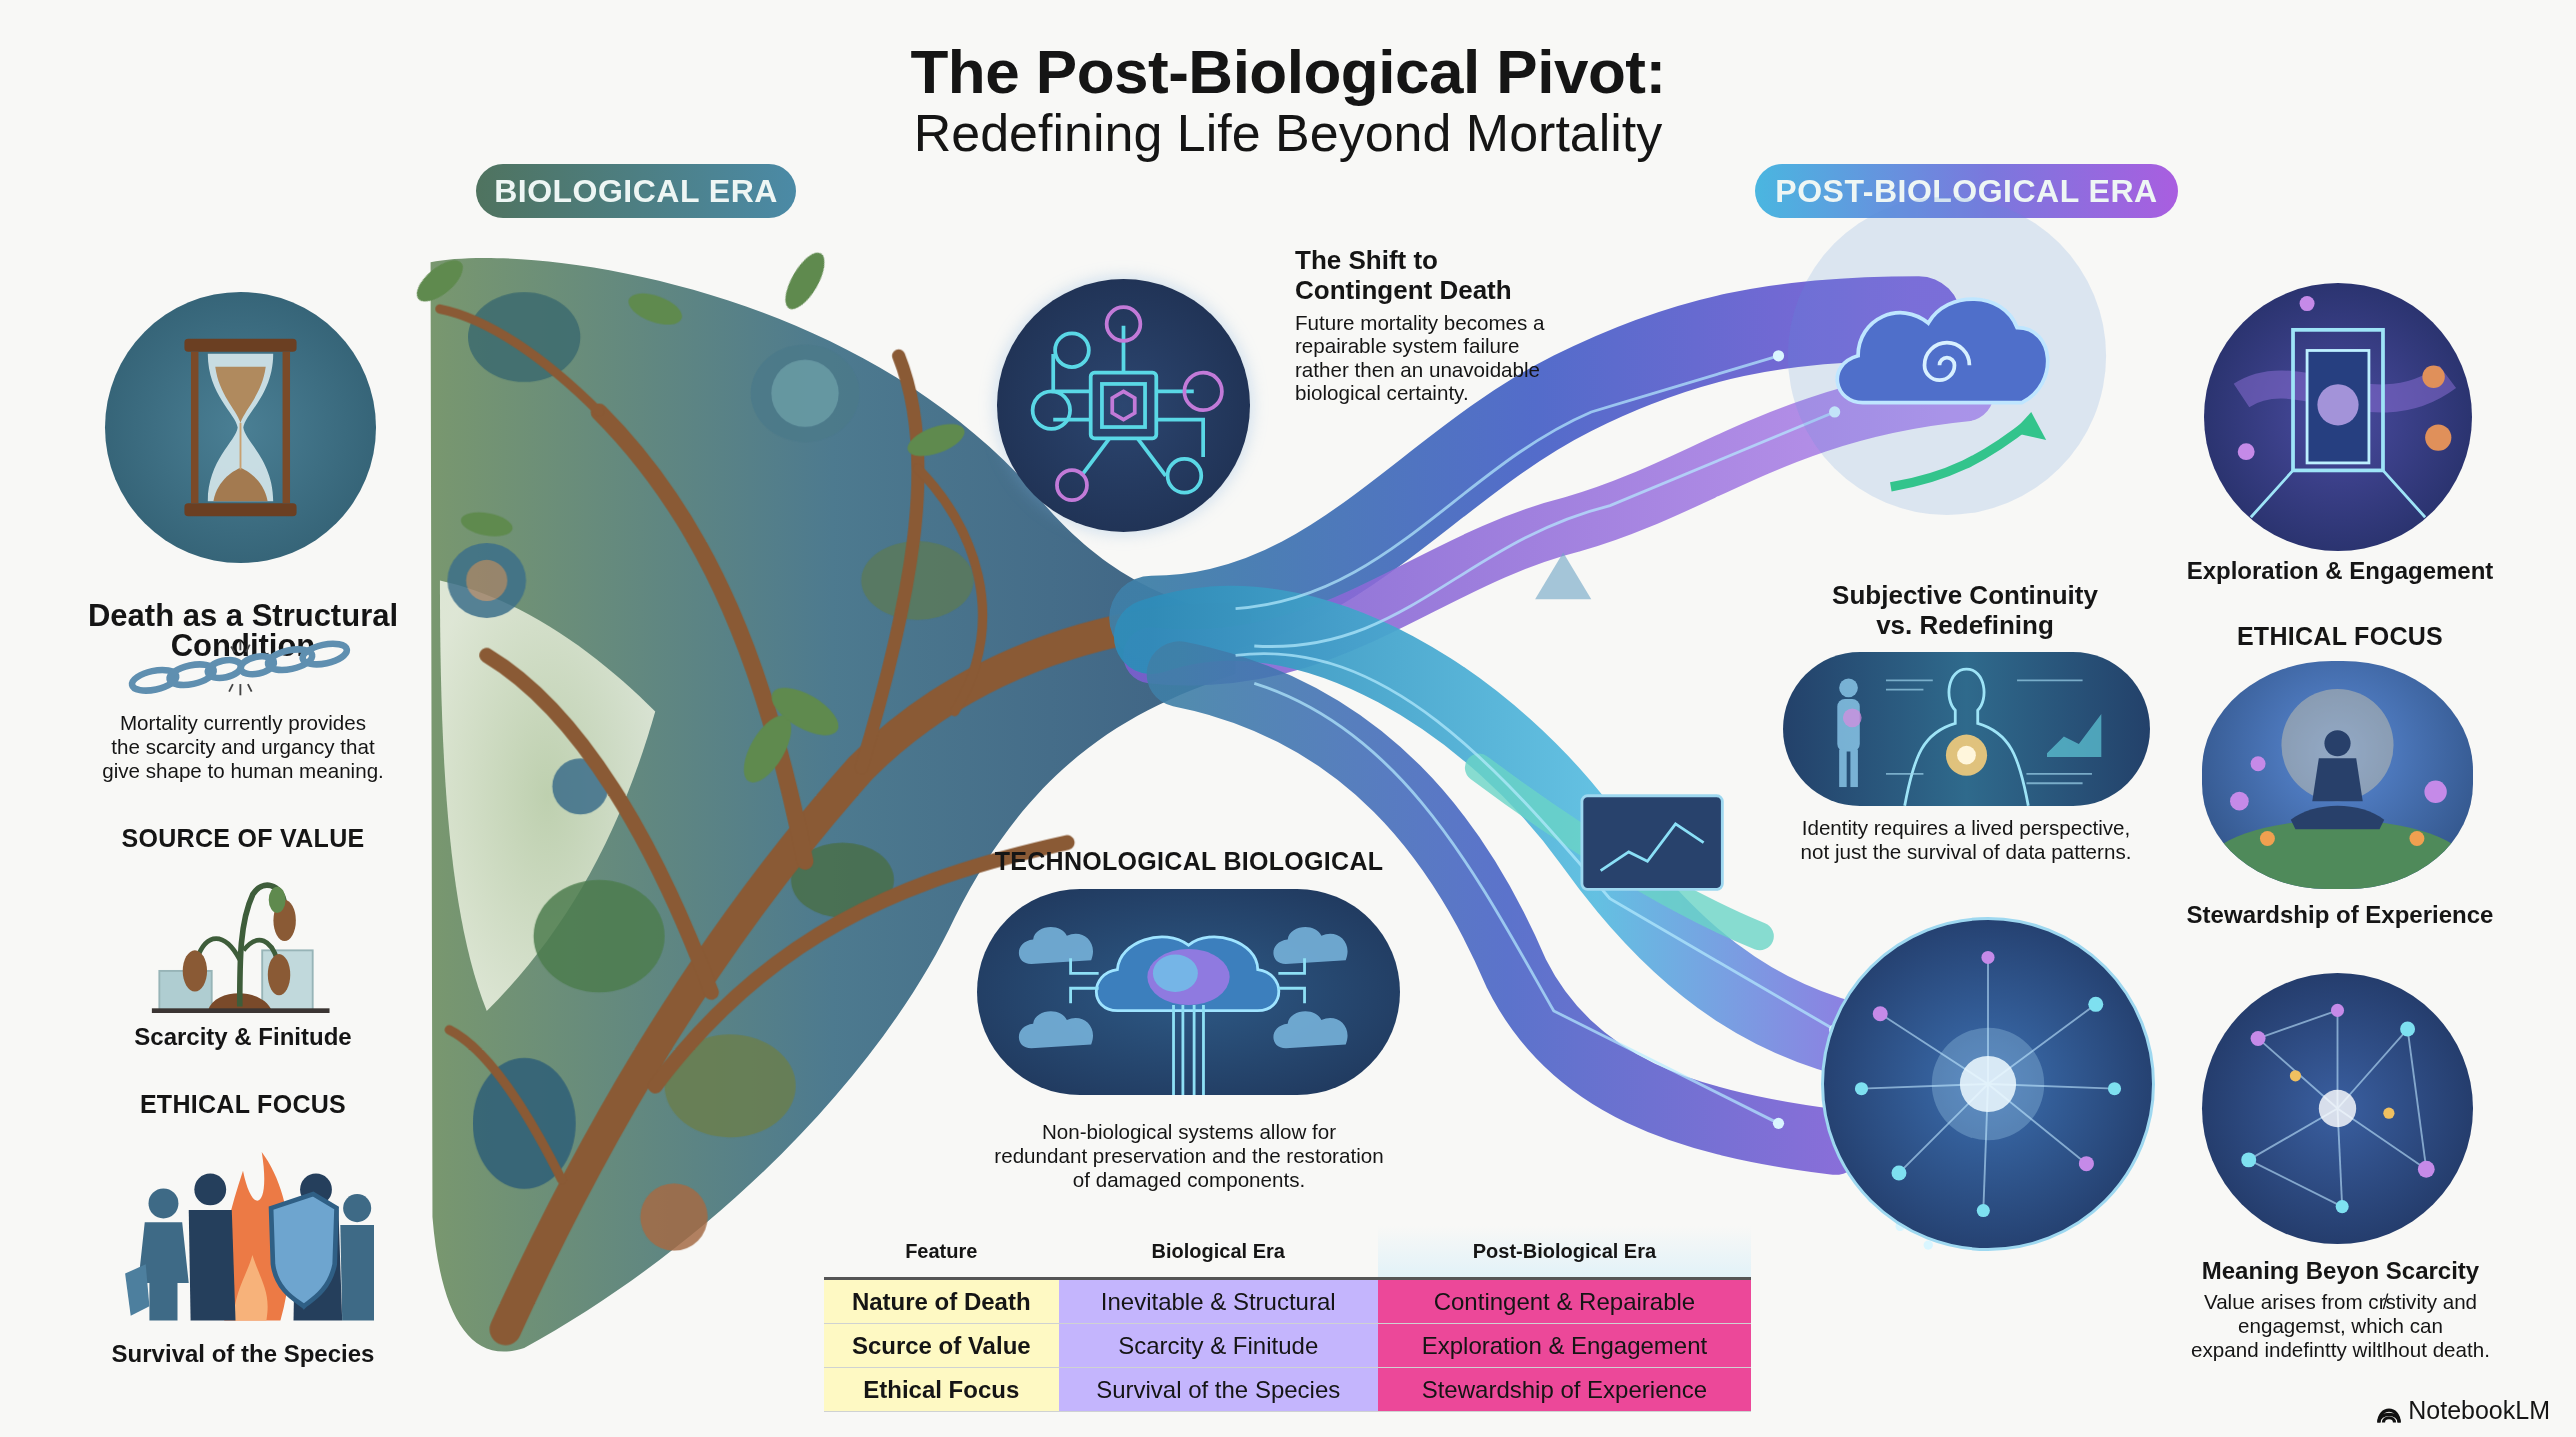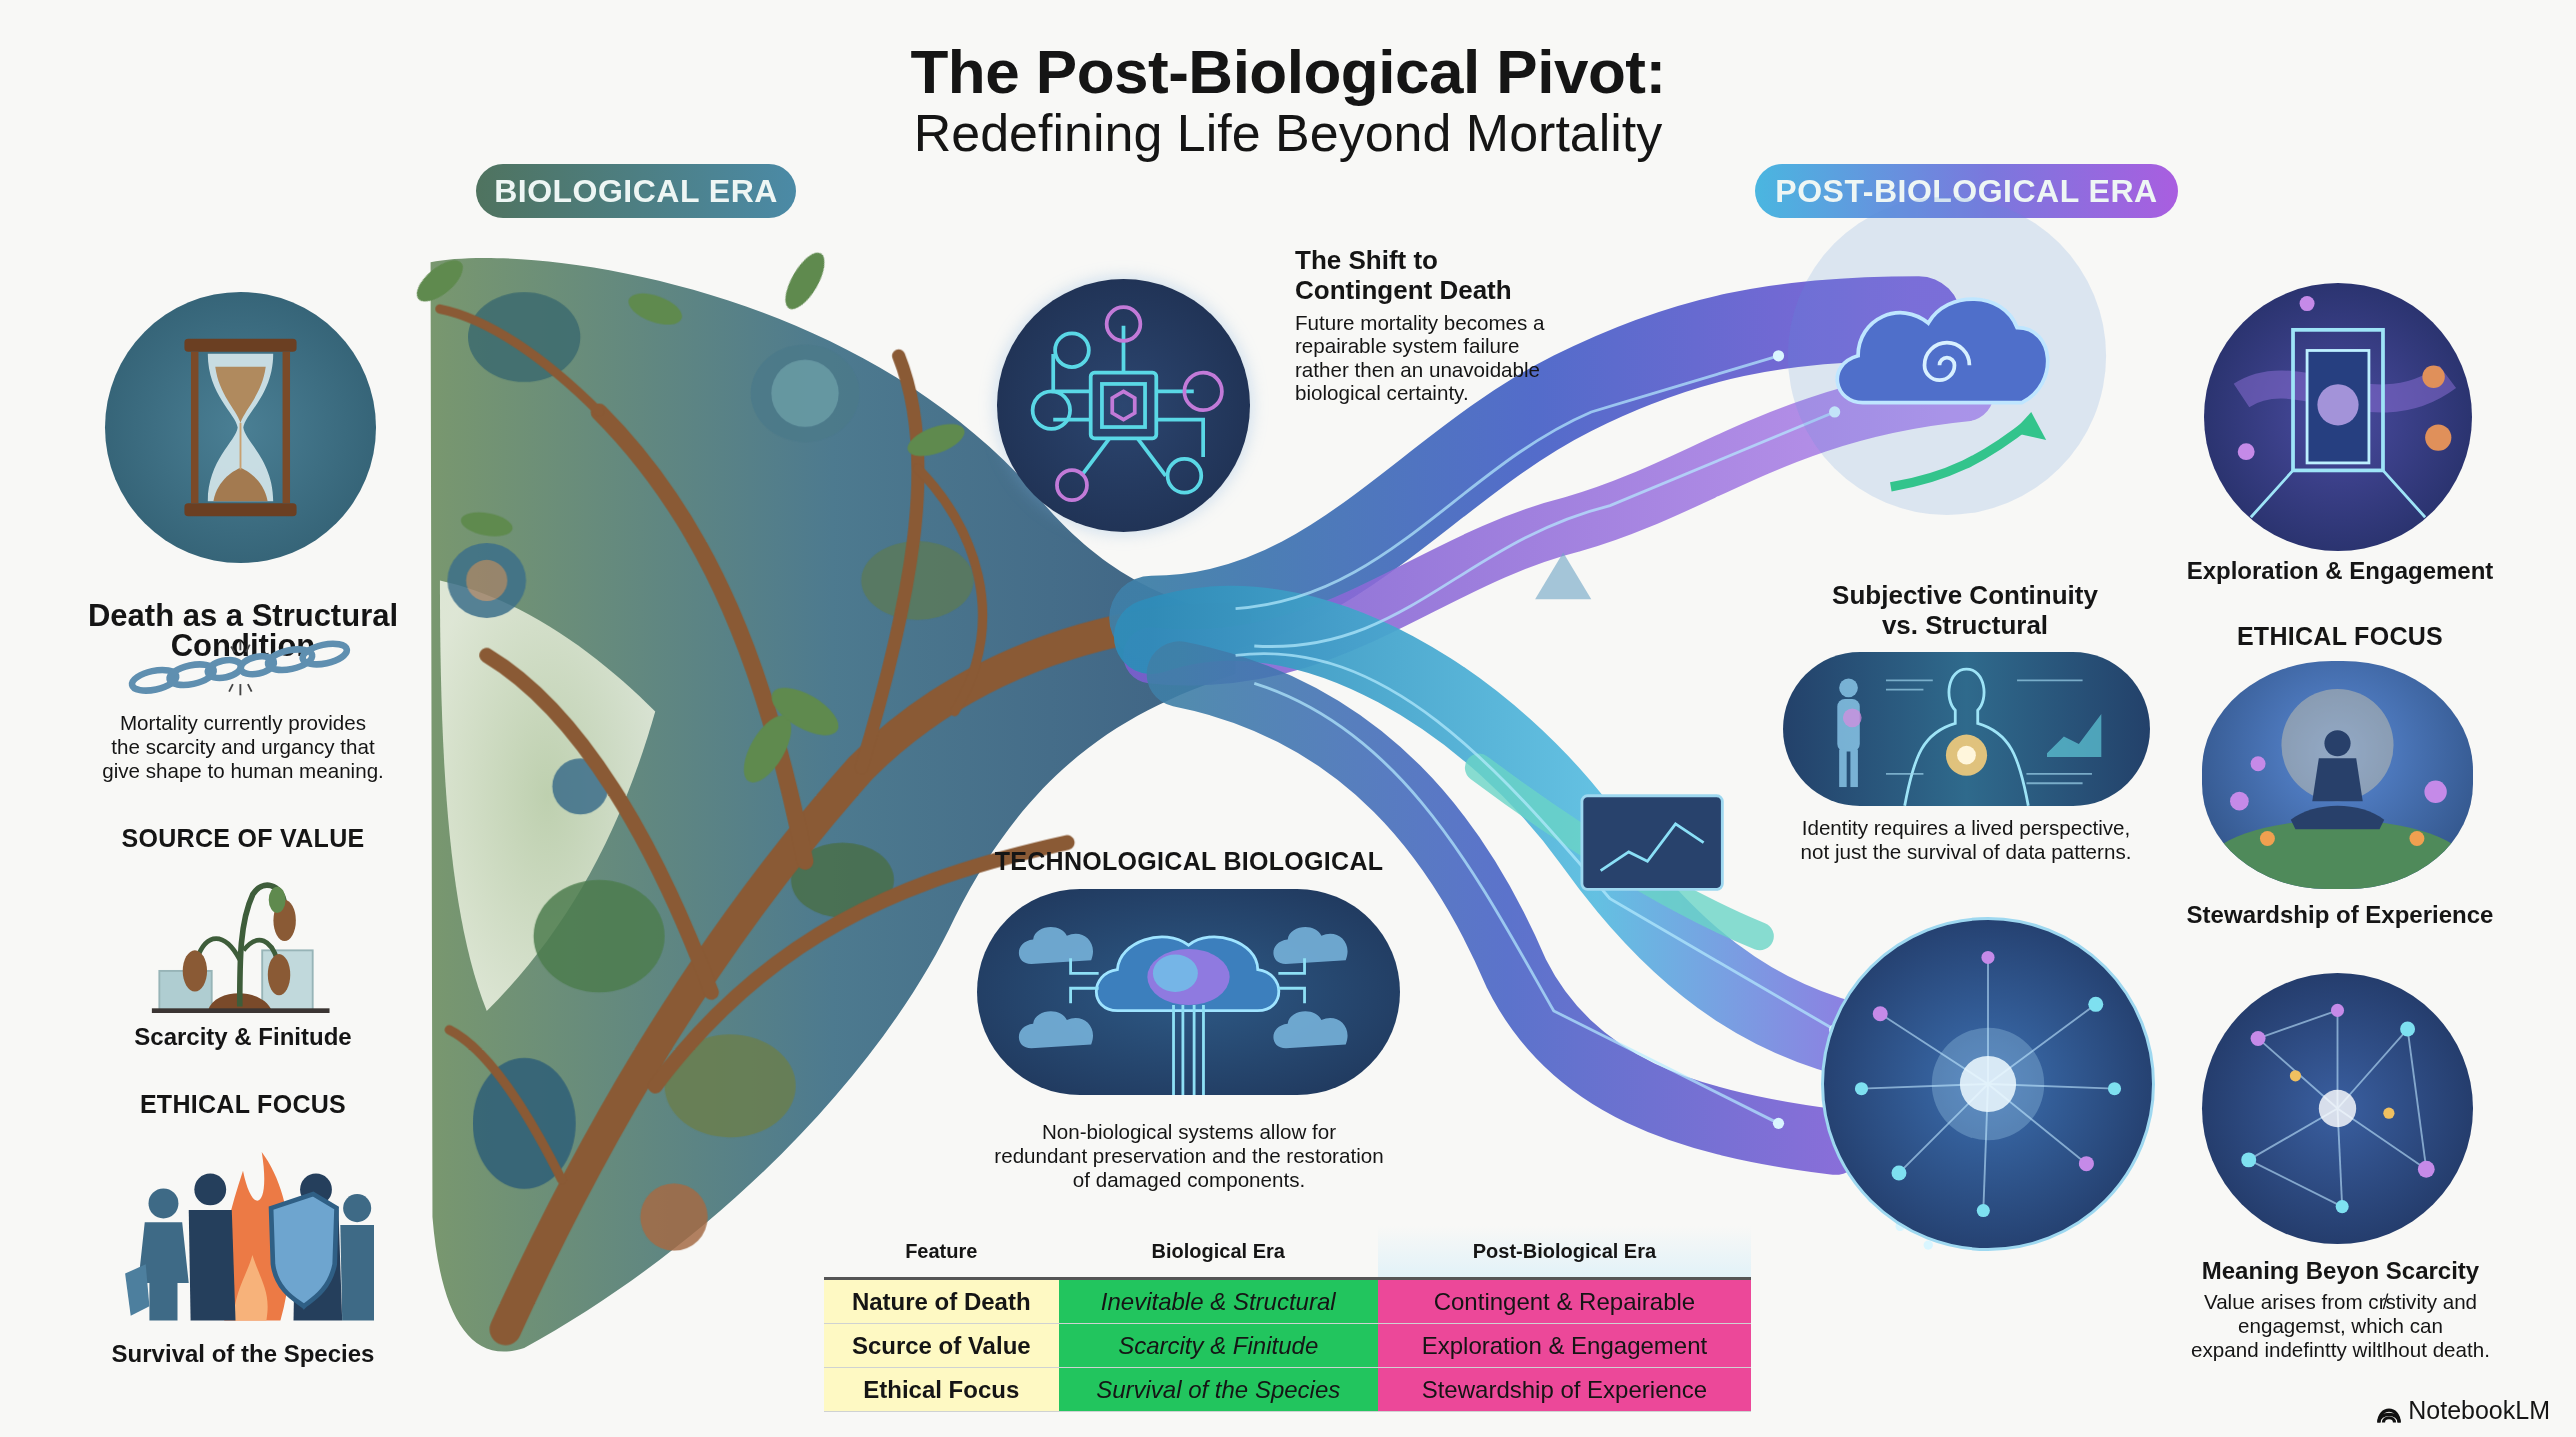--- a/index.html
+++ b/index.html
@@ -14,21 +14,21 @@
   .h-bold{font-weight:700;font-size:26px;line-height:30px;}
   .caps{font-weight:700;font-size:25px;letter-spacing:0.3px;}
   .body-txt{font-size:20.6px;line-height:24px;}
   .circle{border-radius:50%;overflow:hidden;}
   .capsule{border-radius:112px;overflow:hidden;}
   svg{display:block;}
   table.cmp{border-collapse:collapse;position:absolute;left:824px;top:1226px;width:927px;font-size:24px;}
   table.cmp th{font-weight:700;height:49px;font-size:20px;border-bottom:3.7px solid #555;}
   table.cmp td{height:41px;text-align:center;border-bottom:1.9px solid #cfd2d2;}
   table.cmp td.c0{background:#fef9c3;font-weight:700;}
-  table.cmp td.c1{background:#22c55e;font-style:italic;}
+  table.cmp td.c1{background:#c4b5fd;}
   table.cmp td.c2{background:#ec4899;}
   table.cmp th.c2{background:linear-gradient(180deg,#f8f8f6,#e2f2f8);}
   .brand{right:26px;bottom:13px;font-size:25px;display:flex;align-items:flex-end;gap:7.5px;}
 </style>
 </head>
 <body>
 
 <div class="abs center title">The Post-Biological Pivot:</div>
 <div class="abs center subtitle">Redefining Life Beyond Mortality</div>
 
@@ -247,21 +247,21 @@
 </div>
 <div class="abs body-txt" style="left:1295px;top:311px;width:300px;line-height:23.4px;">
   <div>Future mortality becomes a</div>
   <div>repairable system failure</div>
   <div>rather then an unavoidable</div>
   <div>biological certainty.</div>
 </div>
 
 <div class="abs center h-bold" style="left:1778px;width:374px;top:580px;">
   <div>Subjective Continuity</div>
-  <div>vs. Structural</div>
+  <div>vs. Redefining</div>
 </div>
 <div class="abs capsule" style="left:1783px;top:652px;width:367px;height:154px;background:linear-gradient(90deg,#23416a,#2f6a8c 50%,#23416a);">
   <svg width="367" height="154" viewBox="0 0 392 164">
     <g fill="#8ecbed" opacity="0.8">
       <circle cx="70" cy="38" r="10"></circle>
         <rect x="58" y="50" width="24" height="56" rx="8"></rect>
       <rect x="60" y="104" width="8" height="40"></rect>
         <rect x="72" y="104" width="8" height="40"></rect>
     </g>
     <circle cx="74" cy="70" r="10" fill="#d88be0" opacity="0.7"></circle>

